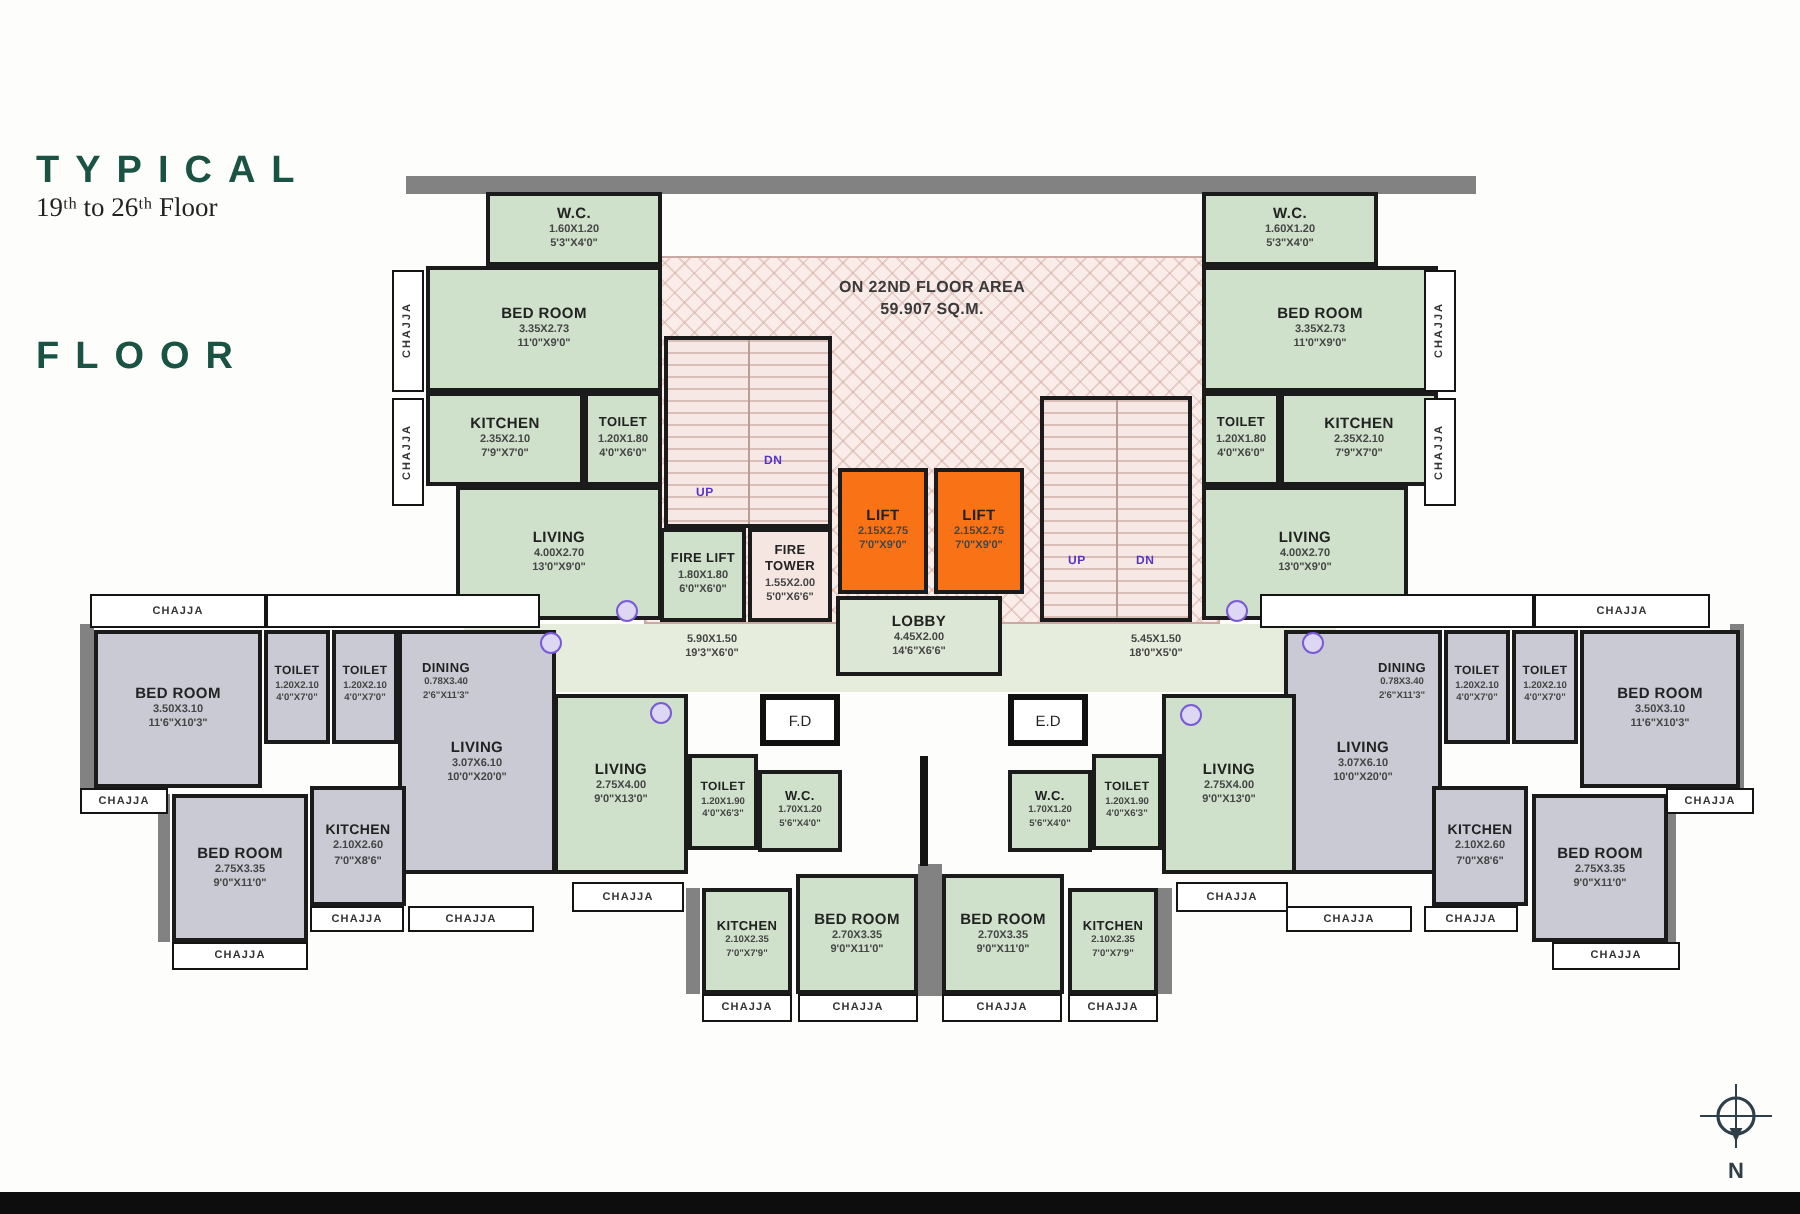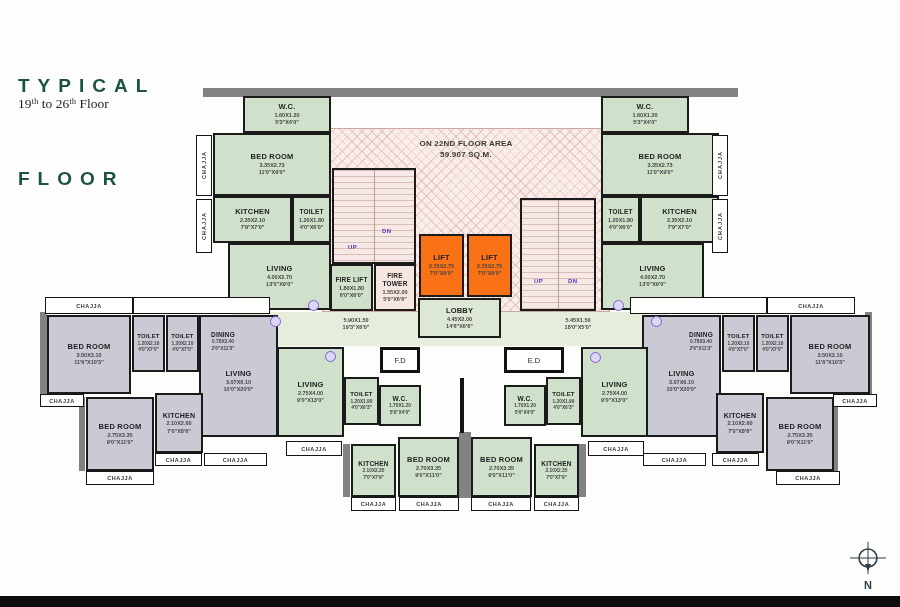--- a/index.html
+++ b/index.html
@@ -282,21 +282,21 @@
     <span class="dm">2.70X3.35</span>
     <span class="dm">9'0"X11'0"</span>
   </div>
   <div class="room g" style="left:534px;top:444px;width:45px;height:53px">
     <span class="nm" style="font-size:6.5px">KITCHEN</span>
     <span class="dm" style="font-size:4.8px">2.10X2.35</span>
     <span class="dm" style="font-size:4.8px">7'0"X7'9"</span>
   </div>
 
   <div class="fdbox" style="left:380px;top:347px;width:40px;height:26px">F.D</div>
-  <div class="fdbox" style="left:504px;top:347px;width:60px;height:26px">E.D</div>
+  <div class="fdbox" style="left:504px;top:347px;width:40px;height:26px">E.D</div>
 
   <div class="strip" style="left:45px;top:297px;width:88px;height:17px">
       <span>CHAJJA</span>
     </div>
   <div class="strip" style="left:133px;top:297px;width:137px;height:17px"></div>
   <div class="strip" style="left:40px;top:394px;width:44px;height:13px">
       <span>CHAJJA</span>
     </div>
   <div class="strip" style="left:86px;top:471px;width:68px;height:14px">
       <span>CHAJJA</span>

